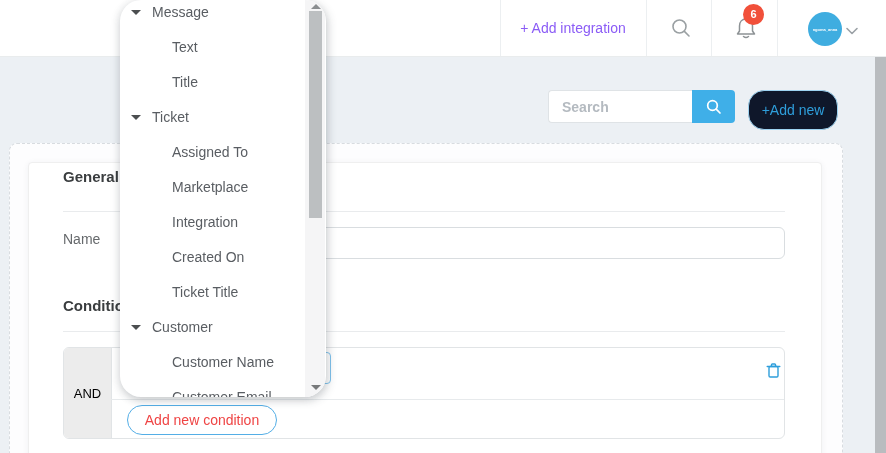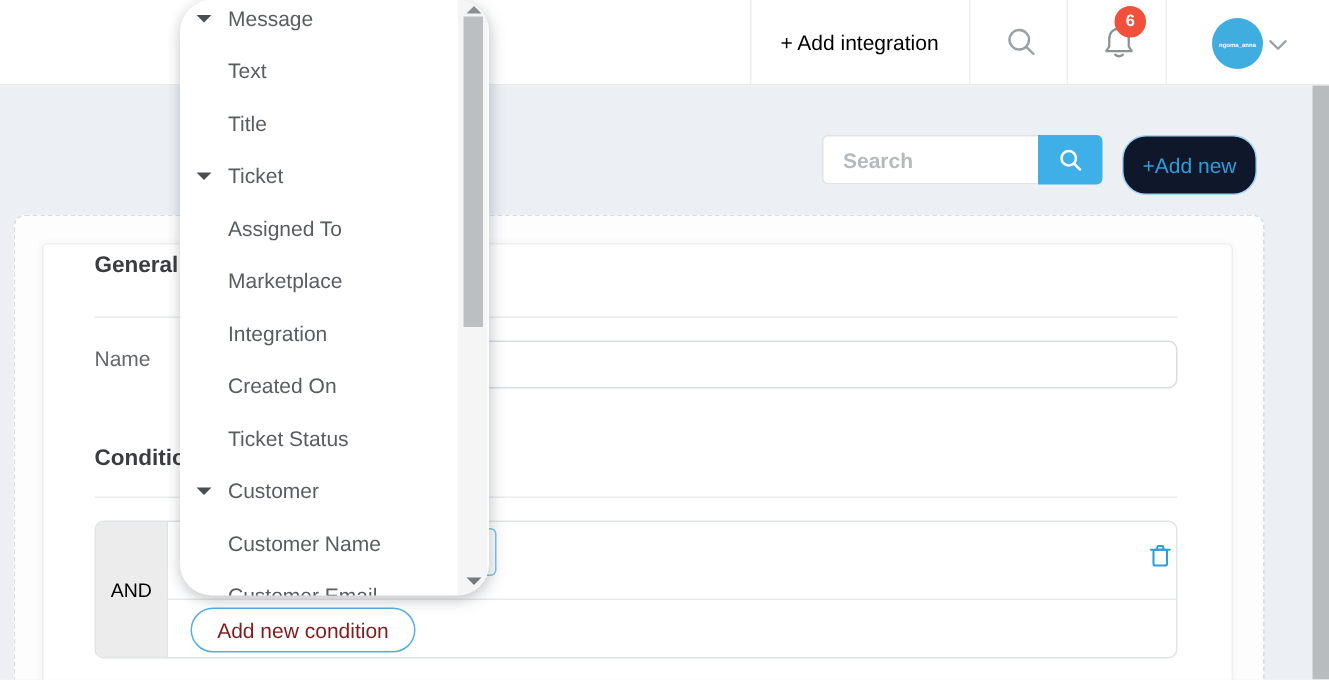--- a/index.html
+++ b/index.html
@@ -15,21 +15,21 @@
   
   .header {
     left: 0; top: 0; width: 886px; height: 56px;
     background: #ffffff; border-bottom: 1px solid #e9eced;
     z-index: 3;
   }
   .hdr-divider { top: 0; width: 1px; height: 56px; background: #eceff1; }
   .add-integration {
     left: 500px; top: 0; width: 146px; height: 56px;
     line-height: 56px; text-align: center;
-    font-size: 14px; color: #000000; cursor: pointer;
+    font-size: 14px; color: #8b5cf6; cursor: pointer;
   }
   .hdr-icon-btn { width: 40px; height: 40px; top: 8px; cursor: pointer; }
   .badge {
     left: 743px; top: 4px; width: 21px; height: 21px;
     background: #f1503a; border-radius: 50%;
     color: #fff; font-size: 11px; font-weight: bold;
     text-align: center; line-height: 21px; z-index: 5;
   }
   .avatar {
     left: 808px; top: 12px; width: 34px; height: 34px;
@@ -105,39 +105,39 @@
   .cond-select {
     left: 127px; top: 352px; width: 204px; height: 32px;
     box-sizing: border-box; border: 1px solid #7fc3ec; border-radius: 4px;
     background: #fff; z-index: 2; cursor: pointer;
   }
   .trash-btn { left: 763px; top: 361px; width: 20px; height: 20px; z-index: 2; cursor: pointer; background: none; border: none; padding: 0; }
   .add-cond-btn {
     left: 127px; top: 405px; width: 150px; height: 30px;
     box-sizing: border-box; background: #fff;
     border: 1px solid #54aee6; border-radius: 15px;
-    color: #7f1d1d; font-size: 14px; cursor: pointer; z-index: 2;
+    color: #ef4444; font-size: 14px; cursor: pointer; z-index: 2;
     font-family: "Liberation Sans", "DejaVu Sans", sans-serif;
   }
 
   
   .dropdown {
     left: 120px; top: 0; width: 206px; height: 397px;
     background: #ffffff; z-index: 10;
     box-shadow: 2px 3px 10px rgba(50,60,70,0.22), -2px 2px 8px rgba(50,60,70,0.10);
     overflow: hidden;
     border-radius: 21px;
   }
   .dd-list { position: absolute; left: 0; top: -5px; width: 185px; }
   .dd-item {
     height: 35px; line-height: 35px; position: relative;
     font-size: 14px; color: #595d62; cursor: pointer; white-space: nowrap;
   }
   .dd-item.parent { padding-left: 32px; }
-  .dd-item.child  { padding-left: 32px; }
+  .dd-item.child  { padding-left: 52px; }
   .caret {
     position: absolute; left: 11px; top: 15px;
     width: 0; height: 0;
     border-left: 5px solid transparent; border-right: 5px solid transparent;
     border-top: 5px solid #4b4e50;
   }
   .dd-sb-track { left: 185px; top: 0; width: 20px; height: 397px; background: #f5f5f6; }
   .dd-sb-thumb { left: 189px; top: 11px; width: 13px; height: 207px; background: #bcbfc1; cursor: pointer; }
   .dd-sb-up {
     left: 191px; top: 4px; width: 0; height: 0;
@@ -232,21 +232,21 @@
 <div class="abs dropdown">
   <div class="dd-list">
       <div class="dd-item parent"><span class="caret"></span><span>Message</span></div>
       <div class="dd-item child"><span>Text</span></div>
       <div class="dd-item child"><span>Title</span></div>
       <div class="dd-item parent"><span class="caret"></span><span>Ticket</span></div>
       <div class="dd-item child"><span>Assigned To</span></div>
       <div class="dd-item child"><span>Marketplace</span></div>
       <div class="dd-item child"><span>Integration</span></div>
       <div class="dd-item child"><span>Created On</span></div>
-      <div class="dd-item child"><span>Ticket Status</span></div>
+      <div class="dd-item child"><span>Ticket Title</span></div>
       <div class="dd-item parent"><span class="caret"></span><span>Customer</span></div>
       <div class="dd-item child"><span>Customer Name</span></div>
       <div class="dd-item child"><span>Customer Email</span></div>
     </div>
   <div class="abs dd-sb-track"></div>
   <div class="abs dd-sb-up"></div>
   <div class="abs dd-sb-thumb"></div>
   <div class="abs dd-sb-down"></div>
 </div>
 

